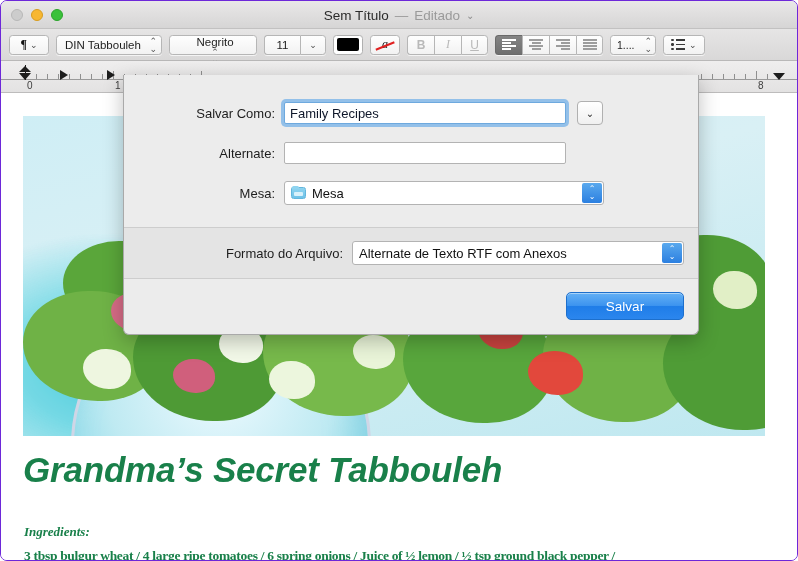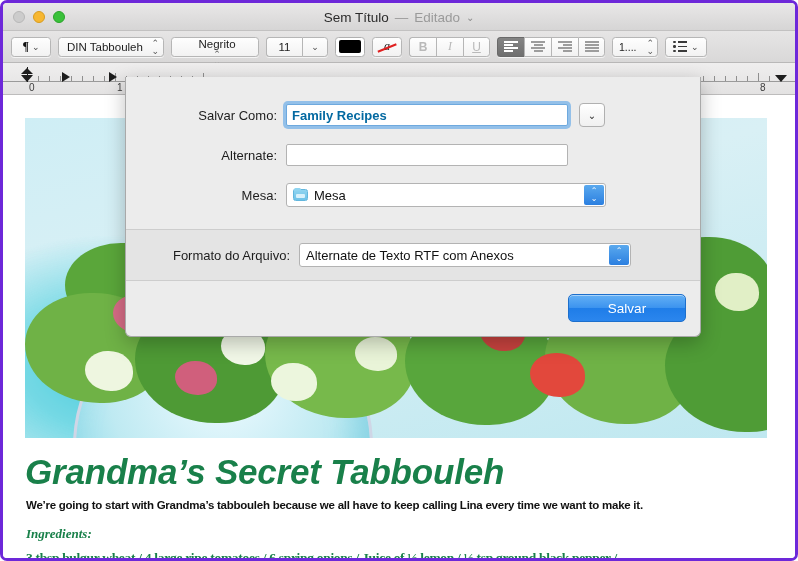--- a/index.html
+++ b/index.html
@@ -8,21 +8,21 @@
     font-family: "Liberation Sans", sans-serif;
     background: #ffffff;
     overflow: hidden;
   }
   .window {
     position: absolute; left: 0; top: 0;
     width: 798px; height: 561px;
     background: #fff;
     border-radius: 7px;
     overflow: hidden;
-    border: 3px solid #6d28d9;
+    border: 1px solid #6d28d9;
   }
 
   
   .titlebar {
     position: relative;
     height: 28px;
     background: linear-gradient(to bottom, #e9e8e8 0%, #d6d5d5 100%);
     border-bottom: 1px solid #c2c1c1;
     display: flex; align-items: center;
   }
@@ -195,22 +195,22 @@
     z-index: 20;
   }
   .row { display: flex; align-items: center; }
   .flabel {
     font-size: 13px; color: #1d1d1d; text-align: right;
     width: 160px; padding-right: 9px;
   }
   .tfield {
     height: 22px; background: #fff;
     border: 1px solid #b3b3b3; border-radius: 2px;
-    font-size: 13px; color: #0369a1;
-    display: flex; align-items: center; padding: 0 5px; font-weight: bold;
+    font-size: 13px; color: #0f172a;
+    display: flex; align-items: center; padding: 0 5px;
   }
   .tfield.focused {
     border: 1px solid #6ea9de;
     box-shadow: 0 0 0 3px rgba(118,178,232,0.75);
   }
   .disclose {
     width: 26px; height: 24px; margin-left: 11px;
     background: linear-gradient(to bottom,#ffffff,#f0f0f0);
     border: 1px solid #b0b0b0; border-radius: 4px;
     display:flex;align-items:center;justify-content:center;
@@ -464,21 +464,20 @@
         <span class="blob" style="left:60px;  top:118px; width:48px; height:40px; background:#eef6e0;"></span>
         <span class="blob" style="left:196px; top:96px;  width:44px; height:36px; background:#f2f8e8;"></span>
         <span class="blob" style="left:330px; top:104px; width:42px; height:34px; background:#e9f4d8;"></span>
         <span class="blob" style="left:470px; top:28px;  width:38px; height:32px; background:#f3f9ea;"></span>
         <span class="blob" style="left:690px; top:40px;  width:44px; height:38px; background:#e1efc6;"></span>
         <span class="blob" style="left:246px; top:130px; width:46px; height:38px; background:#ecf6dd;"></span>
       </div>
     </div>
 
     <div class="heading">Grandma’s Secret Tabbouleh</div>
-    <div class="body-text">We’re going to start with Grandma’s tabbouleh because we all have to keep calling Lina every time we want to make it.</div>
     <div class="ingredients-label">Ingredients:</div>
     <div class="ingredients-line">3 tbsp bulgur wheat / 4 large ripe tomatoes / 6 spring onions / Juice of ½ lemon / ½ tsp ground black pepper /</div>
   </div>
 
   <div class="sheet">
 
     <div class="row" style="margin-top:26px">
       <span class="flabel">Salvar Como:</span>
       <span class="tfield focused" style="width:282px">
         <span>Family Recipes</span>
@@ -503,21 +502,21 @@
         <span class="arrows">
           <b style="font-weight:400">⌃</b>
           <b style="font-weight:400">⌄</b>
         </span>
       </span>
     </div>
 
     <div class="sep" style="margin-top:22px"></div>
     <div class="fmt-band">
       <div class="row" style="padding:13px 0 13px 0">
-        <span class="flabel" style="width:173px">Formato do Arquivo:</span>
+        <span class="flabel" style="width:228px">Formato do Arquivo:</span>
         <span class="popup" style="width:332px">
           <span>Alternate de Texto RTF com Anexos</span>
           <span class="arrows">
             <b style="font-weight:400">⌃</b>
             <b style="font-weight:400">⌄</b>
           </span>
         </span>
       </div>
     </div>
     <div class="sep"></div>

